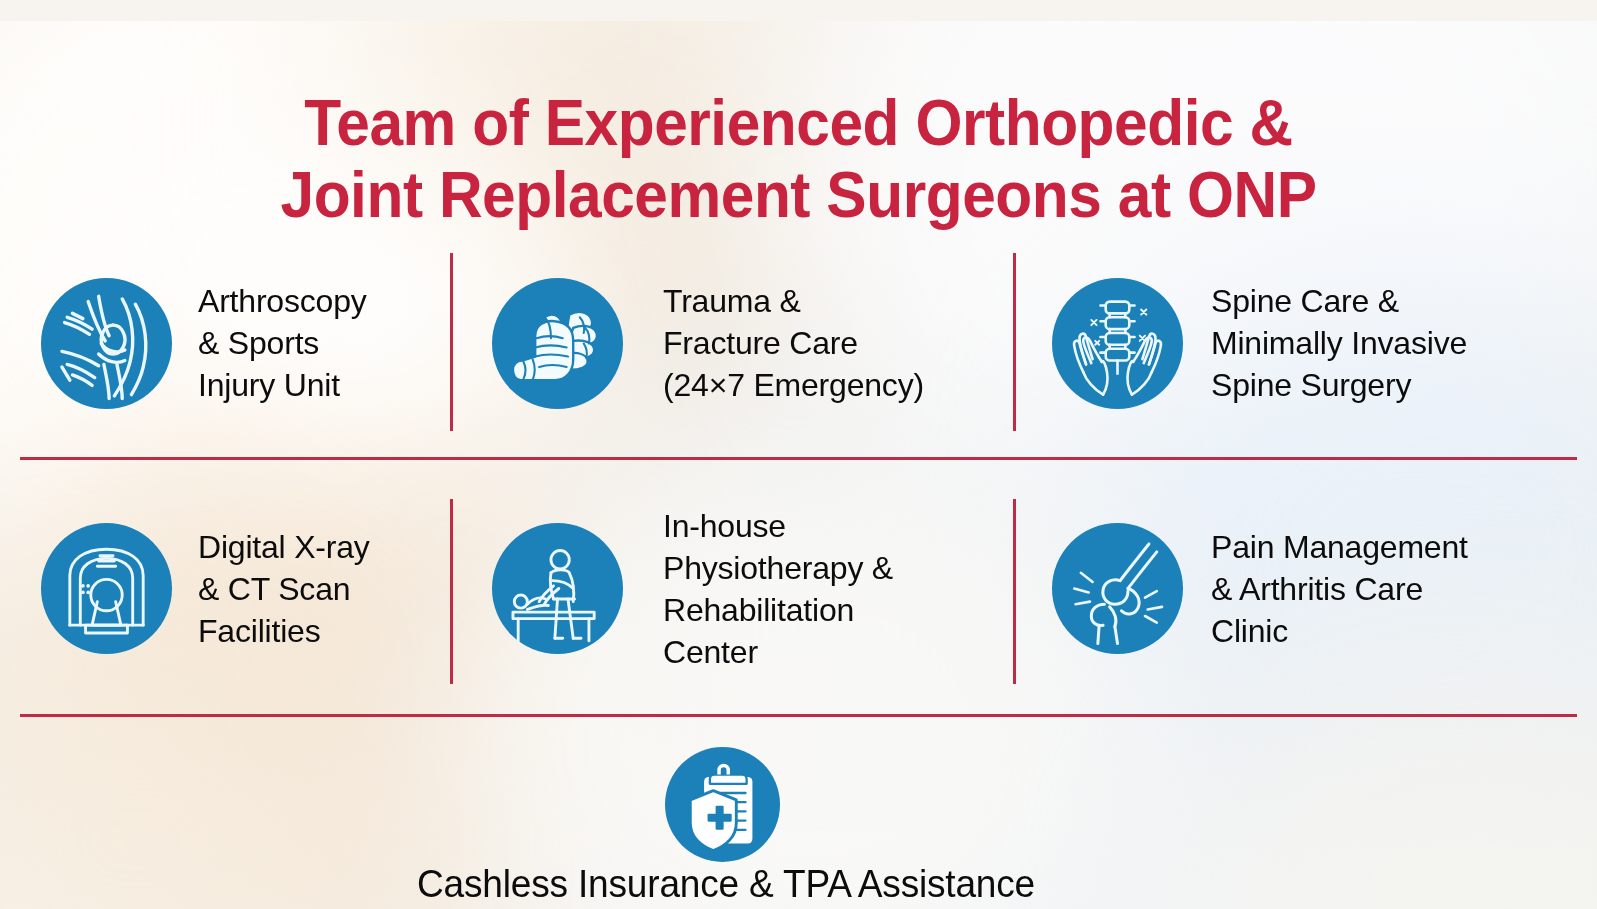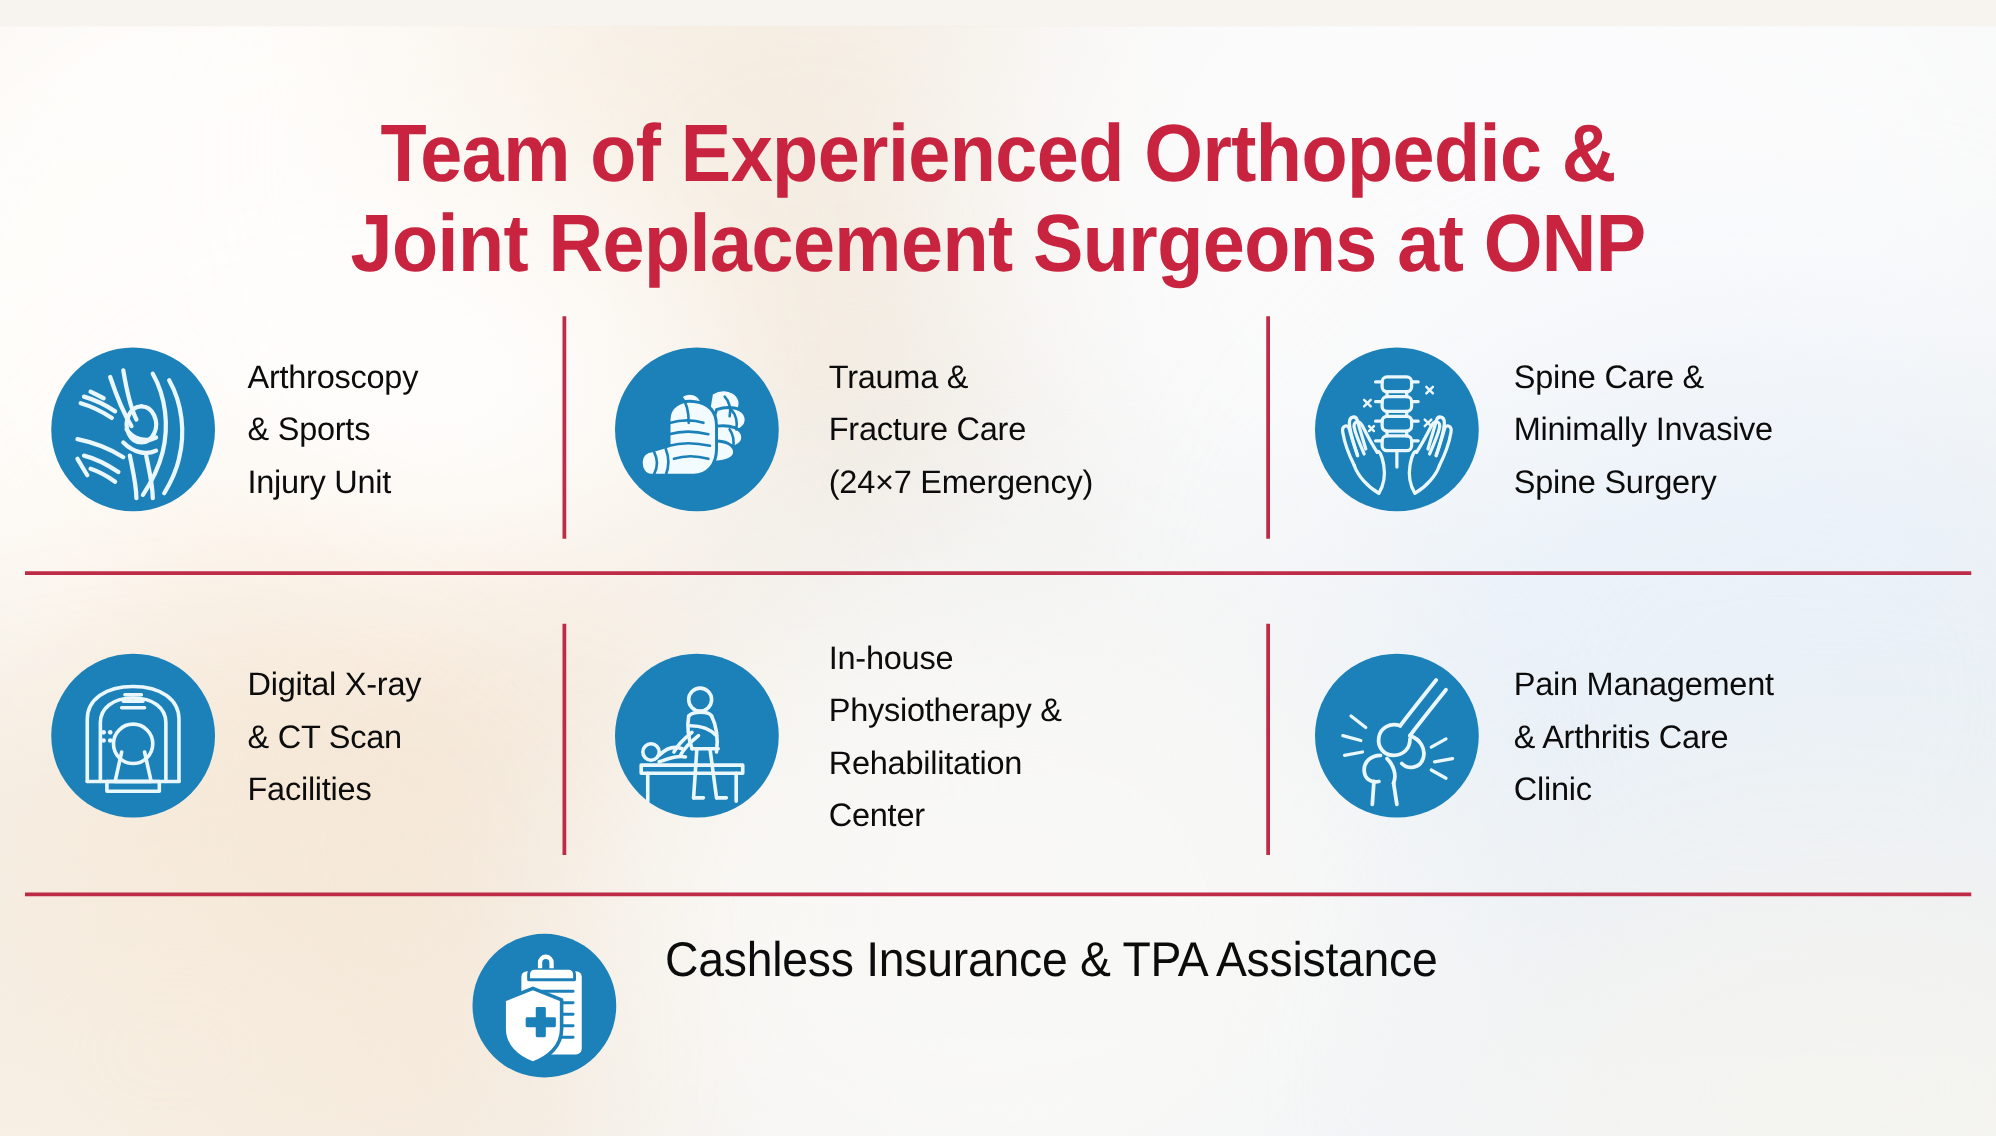--- a/index.html
+++ b/index.html
@@ -43,38 +43,38 @@
   
   #grid{position:absolute;left:0;top:232px;width:1597px;height:432px;}
   .cell{position:absolute;display:flex;align-items:center;}
   .r1{top:0;height:180px;}
   .r2{top:238px;height:195px;}
   .c1{left:41px;width:400px;}
   .c2{left:492px;width:520px;gap:12px;}
   .c3{left:1052px;width:520px;}
   .cell .badge{flex:0 0 auto;}
   .cell .txt{
-    font-size:26px;line-height:42px;color:#0c0c0c;
+    font-size:32px;line-height:42px;color:#0c0c0c;
     font-weight:normal;letter-spacing:-.2px;white-space:pre-line;
   }
   .c1 .txt{margin-left:26px;}
   .c2 .txt{margin-left:28px;}
   .c3 .txt{margin-left:28px;}
   .cell.r1.c1 .badge,.cell.r1.c2 .badge,.cell.r1.c3 .badge,
   .cell.r2.c1 .badge,.cell.r2.c2 .badge,.cell.r2.c3 .badge{width:131px;height:131px;}
 
   .badge{border-radius:50%;background:#1b81b8;display:flex;align-items:center;justify-content:center;}
   .badge svg{display:block;}
 
   
   .vdiv{position:absolute;width:3px;background:#be2b46;}
   .hdiv{position:absolute;height:3px;background:#be2b46;}
 
   
-  #footer{position:absolute;left:378px;top:726px;display:flex;align-items:flex-start;}
+  #footer{position:absolute;left:378px;top:726px;display:flex;align-items:center;flex-direction:column;}
   #footer .badge{width:115px;height:115px;}
   #footer .ftxt{
     margin-left:39px;
     font-family:"Liberation Sans Narrow","Liberation Sans","DejaVu Sans Condensed",sans-serif;
     font-size:39px;line-height:44px;color:#0c0c0c;letter-spacing:-.2px;
     transform:scaleX(.95);transform-origin:0 50%;white-space:nowrap;
   }
 </style>
 </head>
 <body>

